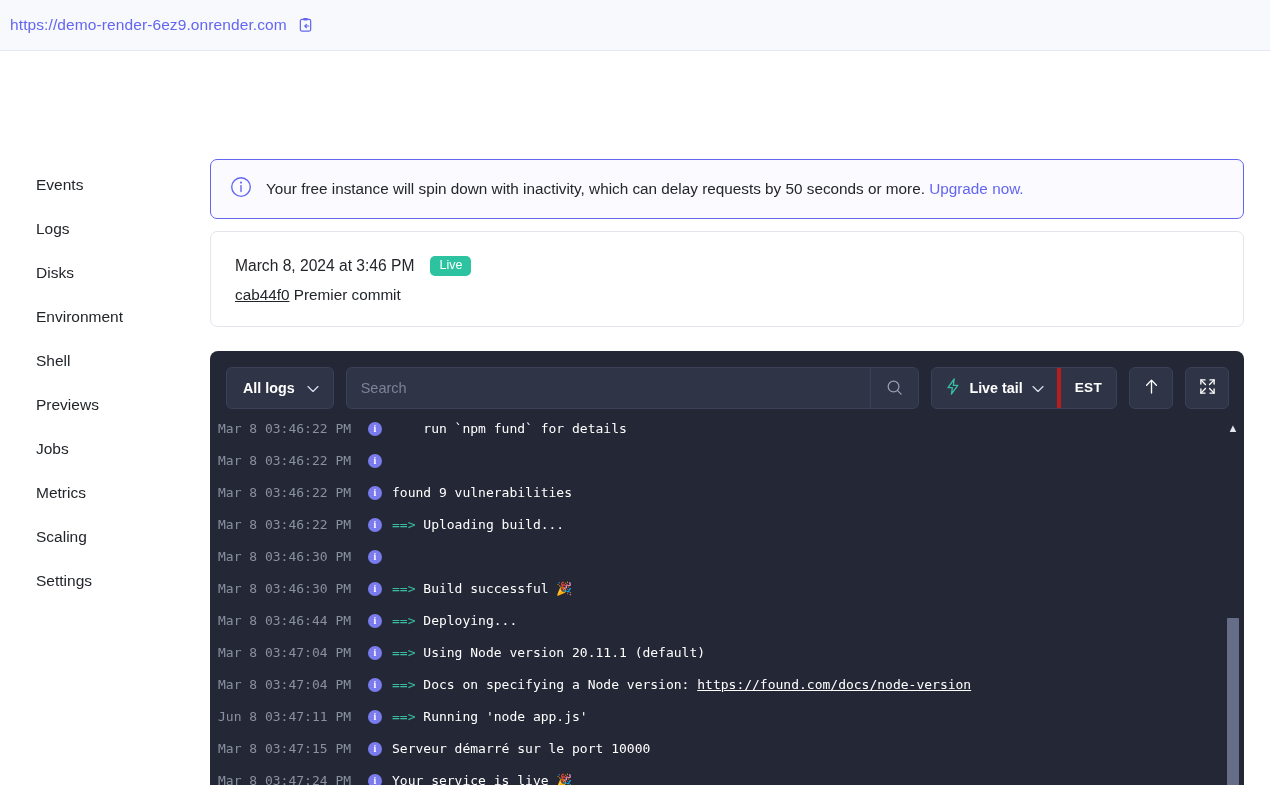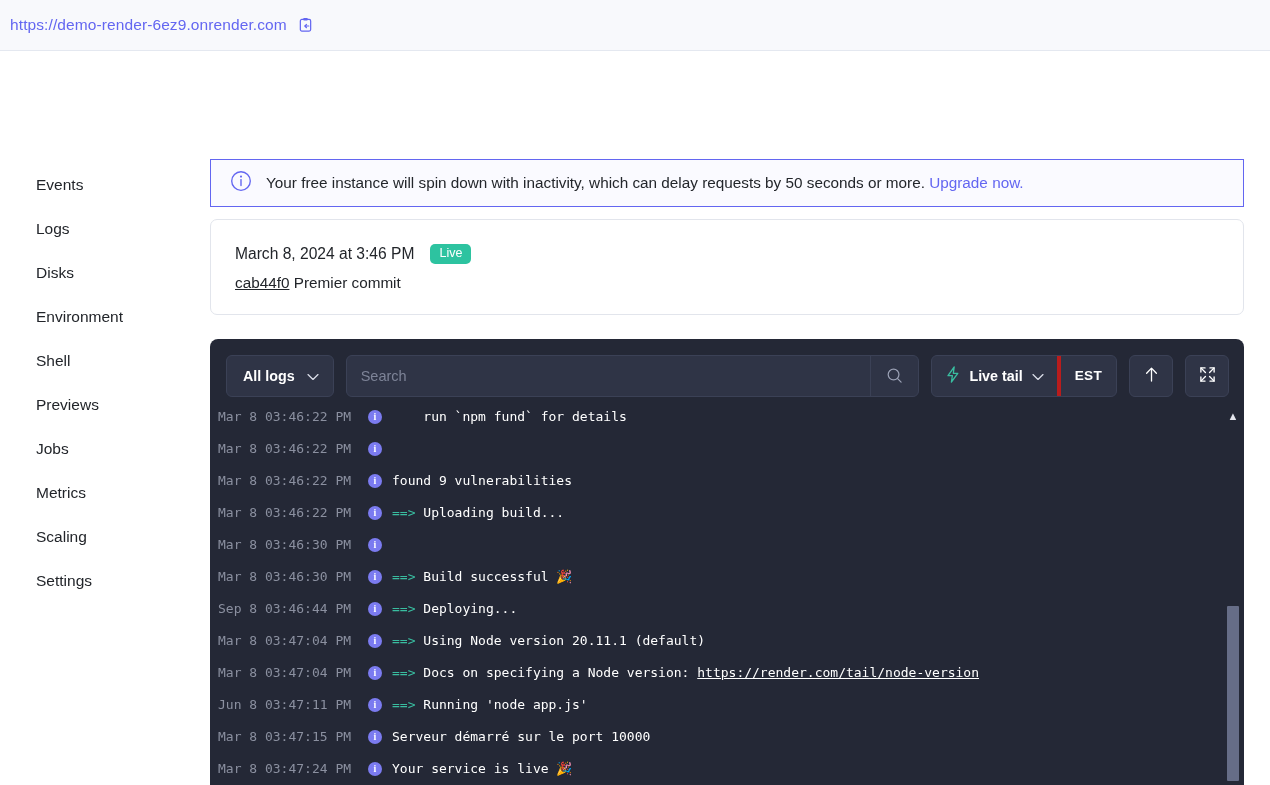--- a/index.html
+++ b/index.html
@@ -64,23 +64,23 @@
     padding-top: 108px;
     padding-right: 26px;
   }
 
   
   .banner {
     display: flex;
     align-items: center;
     gap: 14px;
     border: 1px solid #6366f1;
-    border-radius: 0;
+    border-radius: 7px;
     background: #fafaff;
-    height: 48px;
+    height: 60px;
     padding: 0 19px;
   }
   .banner-text {
     font-size: 15.3px;
     color: #23262b;
   }
   .banner-link {
     color: #6366f1;
     text-decoration: none;
     cursor: pointer;
@@ -427,23 +427,23 @@
       </div>
 
       <div class="log-body">
         <div id="log-rows" style="margin-top: -8px;">
             <div class="log-row"><span class="log-time">Mar 8 03:46:22 PM</span><span class="log-icon"><span class="info-dot">i</span></span><span class="log-msg">    run `npm fund` for details</span></div>
             <div class="log-row"><span class="log-time">Mar 8 03:46:22 PM</span><span class="log-icon"><span class="info-dot">i</span></span><span class="log-msg"></span></div>
             <div class="log-row"><span class="log-time">Mar 8 03:46:22 PM</span><span class="log-icon"><span class="info-dot">i</span></span><span class="log-msg">found 9 vulnerabilities</span></div>
             <div class="log-row"><span class="log-time">Mar 8 03:46:22 PM</span><span class="log-icon"><span class="info-dot">i</span></span><span class="log-msg"><span class="arrow">==&gt; </span>Uploading build...</span></div>
             <div class="log-row"><span class="log-time">Mar 8 03:46:30 PM</span><span class="log-icon"><span class="info-dot">i</span></span></div>
             <div class="log-row"><span class="log-time">Mar 8 03:46:30 PM</span><span class="log-icon"><span class="info-dot">i</span></span><span class="log-msg"><span class="arrow">==&gt; </span>Build successful 🎉</span></div>
-            <div class="log-row"><span class="log-time">Sep 8 03:46:44 PM</span><span class="log-icon"><span class="info-dot">i</span></span><span class="log-msg"><span class="arrow">==&gt; </span>Deploying...</span></div>
+            <div class="log-row"><span class="log-time">Mar 8 03:46:44 PM</span><span class="log-icon"><span class="info-dot">i</span></span><span class="log-msg"><span class="arrow">==&gt; </span>Deploying...</span></div>
             <div class="log-row"><span class="log-time">Mar 8 03:47:04 PM</span><span class="log-icon"><span class="info-dot">i</span></span><span class="log-msg"><span class="arrow">==&gt; </span>Using Node version 20.11.1 (default)</span></div>
-            <div class="log-row"><span class="log-time">Mar 8 03:47:04 PM</span><span class="log-icon"><span class="info-dot">i</span></span><span class="log-msg"><span class="arrow">==&gt; </span>Docs on specifying a Node version: <a class="log-url">https://render.com/tail/node-version</a></span></div>
+            <div class="log-row"><span class="log-time">Mar 8 03:47:04 PM</span><span class="log-icon"><span class="info-dot">i</span></span><span class="log-msg"><span class="arrow">==&gt; </span>Docs on specifying a Node version: <a class="log-url">https://found.com/docs/node-version</a></span></div>
             <div class="log-row"><span class="log-time">Jun 8 03:47:11 PM</span><span class="log-icon"><span class="info-dot">i</span></span><span class="log-msg"><span class="arrow">==&gt; </span>Running 'node app.js'</span></div>
             <div class="log-row"><span class="log-time">Mar 8 03:47:15 PM</span><span class="log-icon"><span class="info-dot">i</span></span><span class="log-msg">Serveur démarré sur le port 10000</span></div>
             <div class="log-row"><span class="log-time">Mar 8 03:47:24 PM</span><span class="log-icon"><span class="info-dot">i</span></span><span class="log-msg">Your service is live 🎉</span></div>
           </div>
 
         <div class="scrollbar">
           <span class="sb-arrow">▲</span>
           <div class="sb-track">
             <div class="sb-thumb"></div>
           </div>

